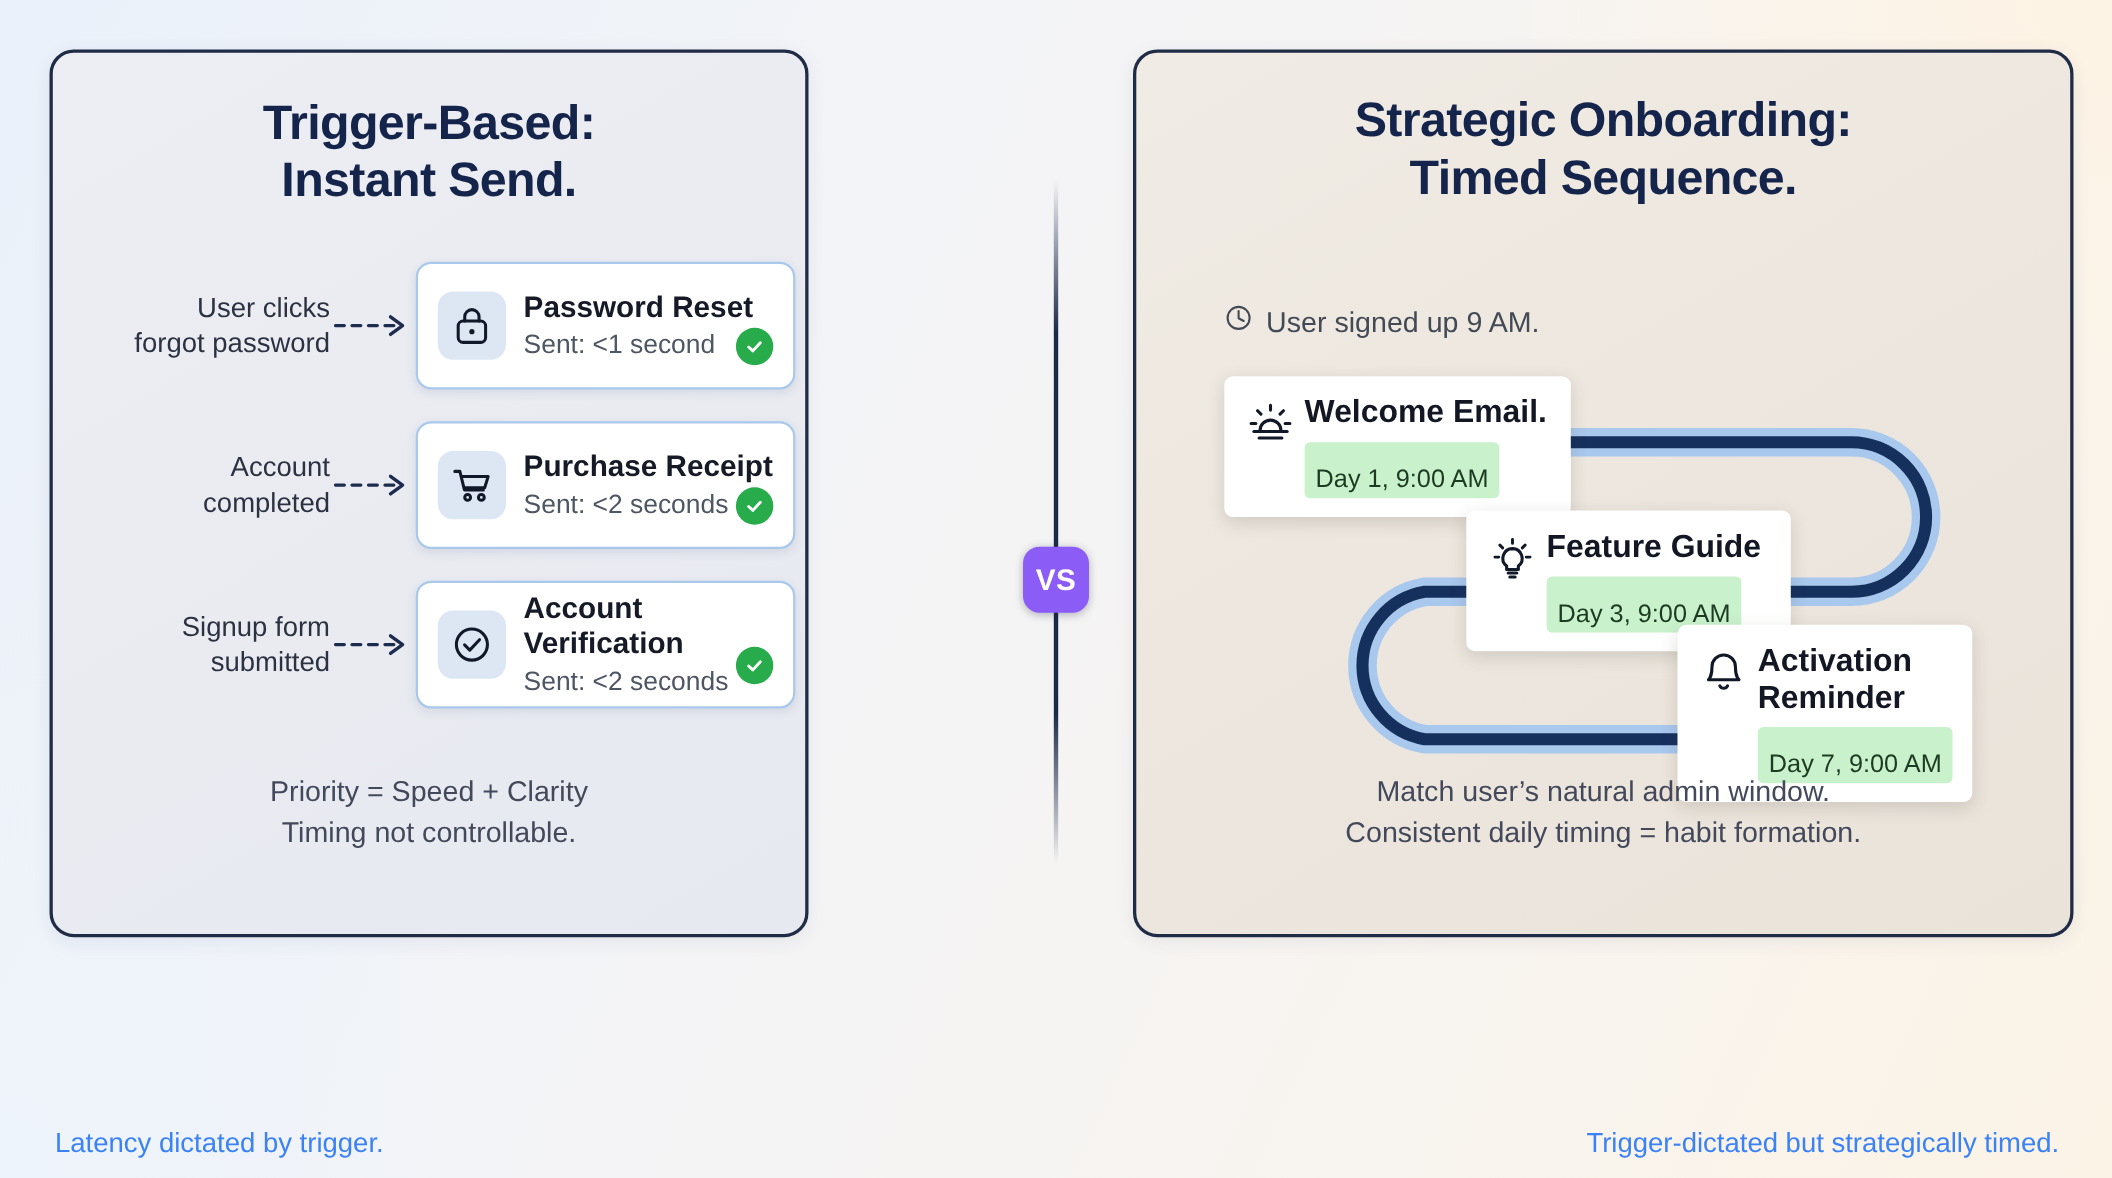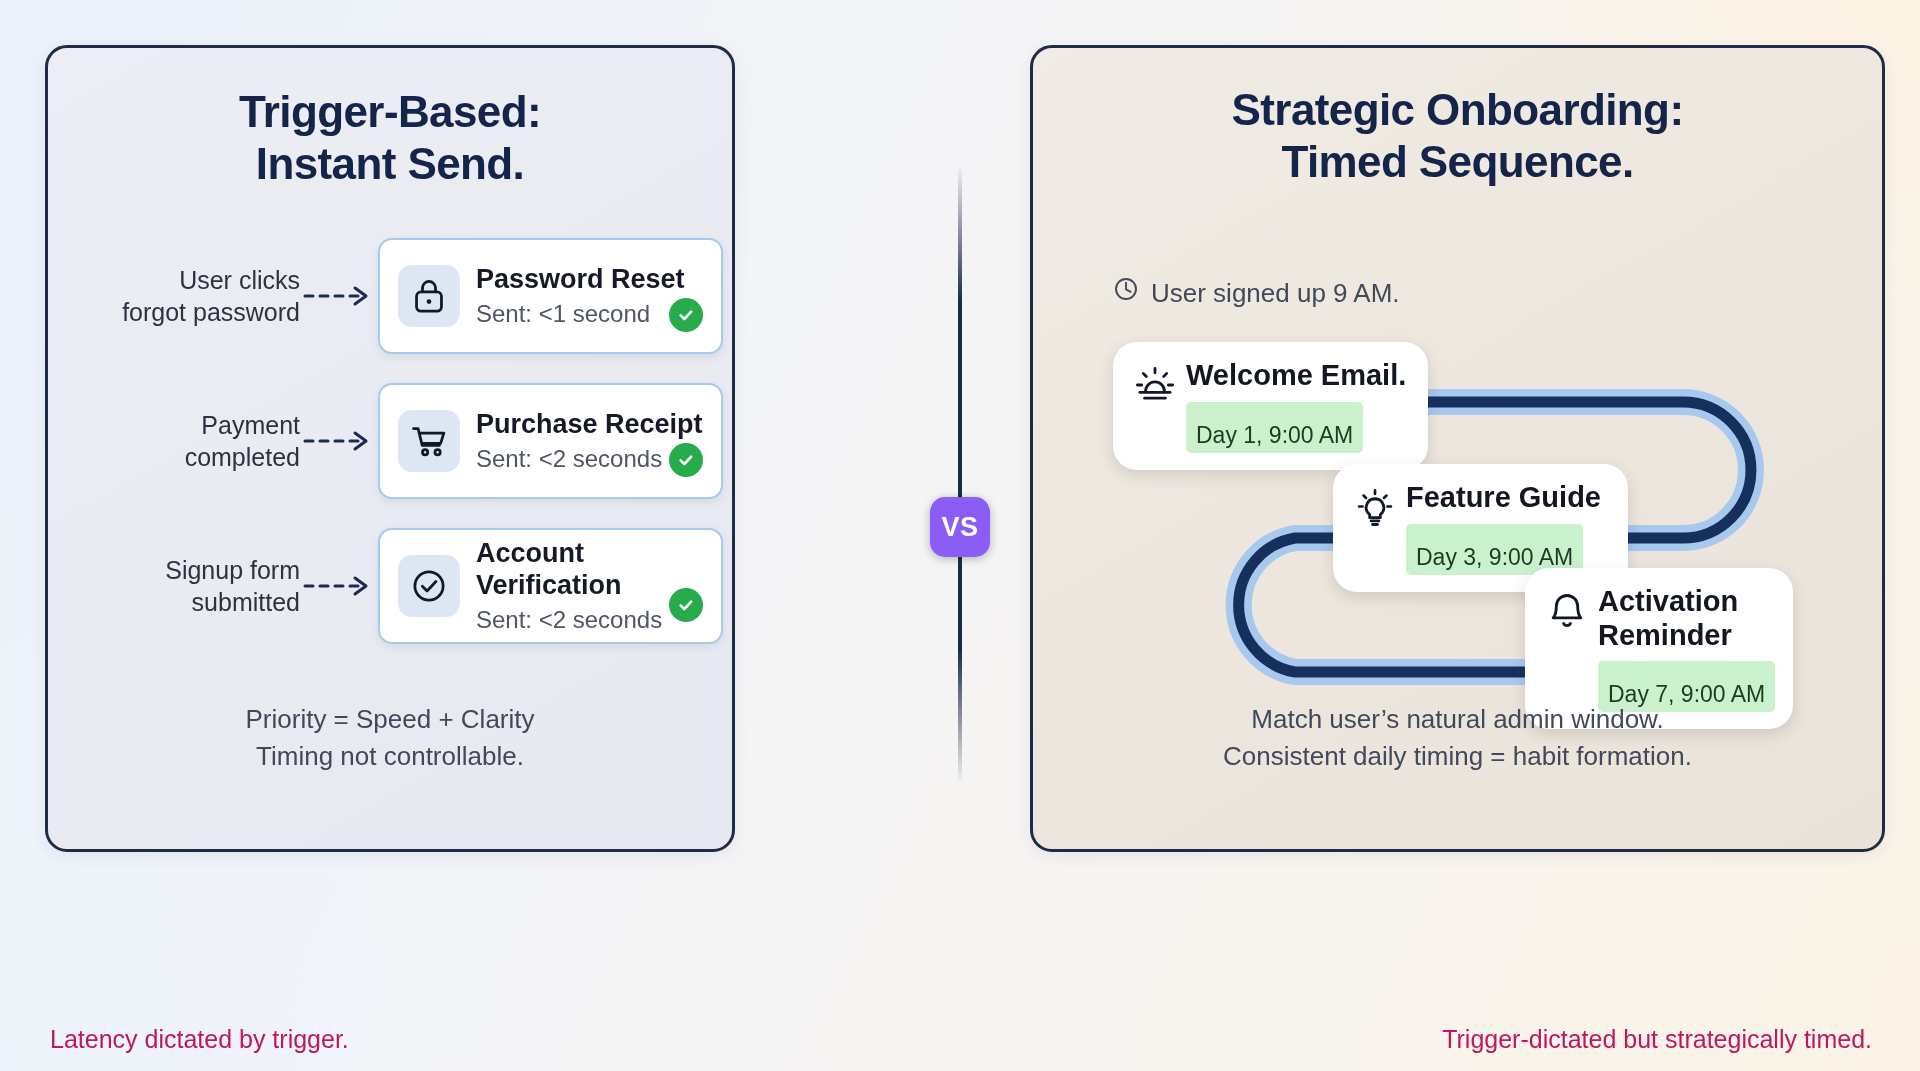--- a/index.html
+++ b/index.html
@@ -102,21 +102,21 @@
     position:absolute; left:80px; top:228px;
     display:flex; align-items:flex-end; gap:12px;
     color:#434a56; font-size:26px;
   }
   .seq-area { position:absolute; left:0; top:258px; width:100%; height:430px; }
   .seq-svg  { position:absolute; left:0; top:0; }
 
   .seq-card {
     position:absolute;
     background:#ffffff;
-    border-radius:24px;
+    border-radius:8px;
     box-shadow:0 5px 15px rgba(60,55,45,.16);
     display:flex; align-items:flex-start;
     padding:17px 22px 17px 17px;
   }
   .seq-icon { width:50px; flex:0 0 auto; display:flex; align-items:center; justify-content:center; padding-top:6px; }
   .seq-body { margin-left:6px; }
   .seq-title { color:#131723; font-weight:bold; font-size:29px; line-height:1.16; white-space:nowrap; }
   .seq-title.two-line { white-space:normal; }
   .seq-chip {
     display:inline-block; margin-top:9px;
@@ -141,21 +141,21 @@
     width:60px; height:60px;
     border-radius:15px;
     background:#8b5cf6;
     color:#fff; font-weight:bold; font-size:27px;
     display:flex; align-items:center; justify-content:center;
     letter-spacing:.5px;
     box-shadow:0 2px 8px rgba(20,30,55,.3);
   }
 
   
-  .caption { position:absolute; bottom:17px; color:#be185d; font-size:25px; }
+  .caption { position:absolute; bottom:17px; color:#3b82f6; font-size:25px; }
   .caption-left  { left:50px; }
   .caption-right { right:48px; }
 </style>
 </head>
 <body>
 
 <div class="stage">
 
   <section class="panel panel-left">
 
@@ -192,21 +192,21 @@
           <div class="check-badge">
             <svg width="20" height="20" viewBox="0 0 20 20">
               <polyline points="4.6,10.4 8.4,14 15.2,6.6" fill="none" stroke="#fff" stroke-width="2.6" stroke-linecap="round" stroke-linejoin="round"></polyline>
             </svg>
           </div>
         </div>
       </div>
 
       <div class="trigger-row">
         <div class="trigger-label">
-          <span>Payment</span><br>
+          <span>Account</span><br>
           <span>completed</span>
         </div>
         <div class="dash-arrow">
           <svg width="72" height="22" viewBox="0 0 72 22">
             <line x1="2" y1="11" x2="56" y2="11" stroke="#1d2b4f" stroke-width="3" stroke-dasharray="8 7" stroke-linecap="round"></line>
             <polyline points="52,3 63,11 52,19" fill="none" stroke="#1d2b4f" stroke-width="3" stroke-linecap="round" stroke-linejoin="round"></polyline>
           </svg>
         </div>
         <div class="email-card">
           <div class="card-icon">

